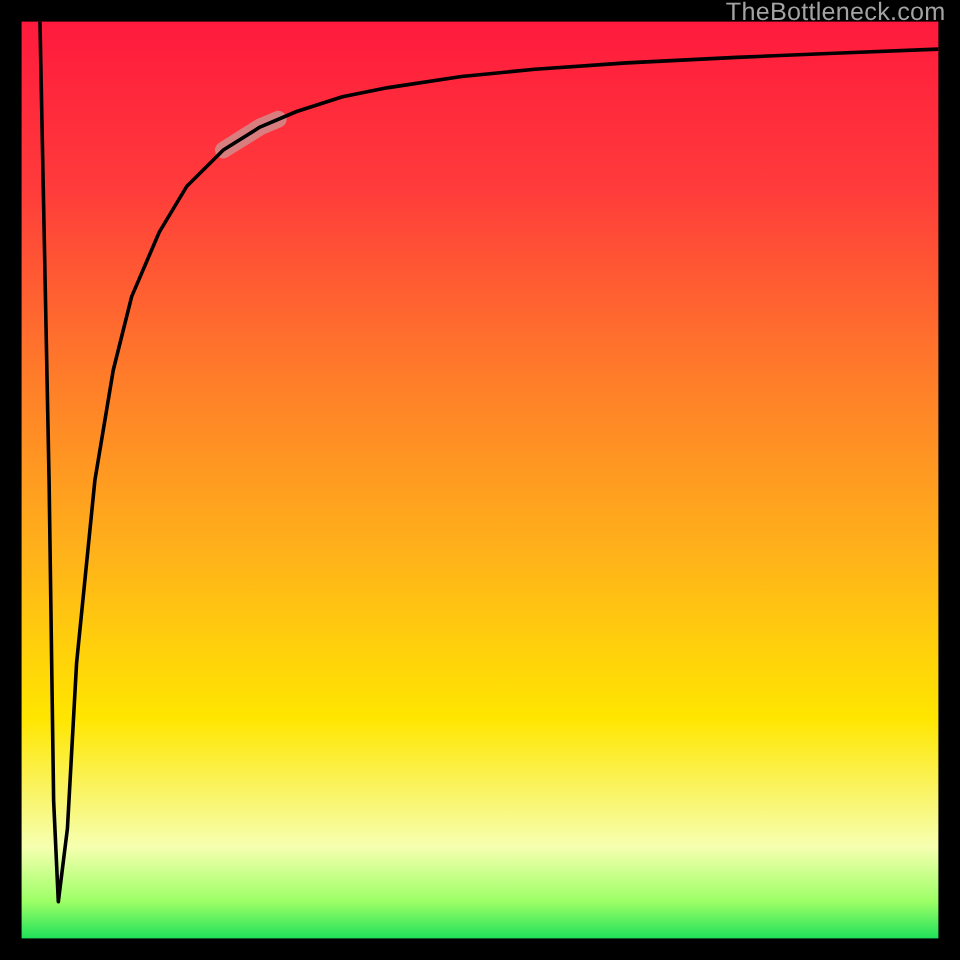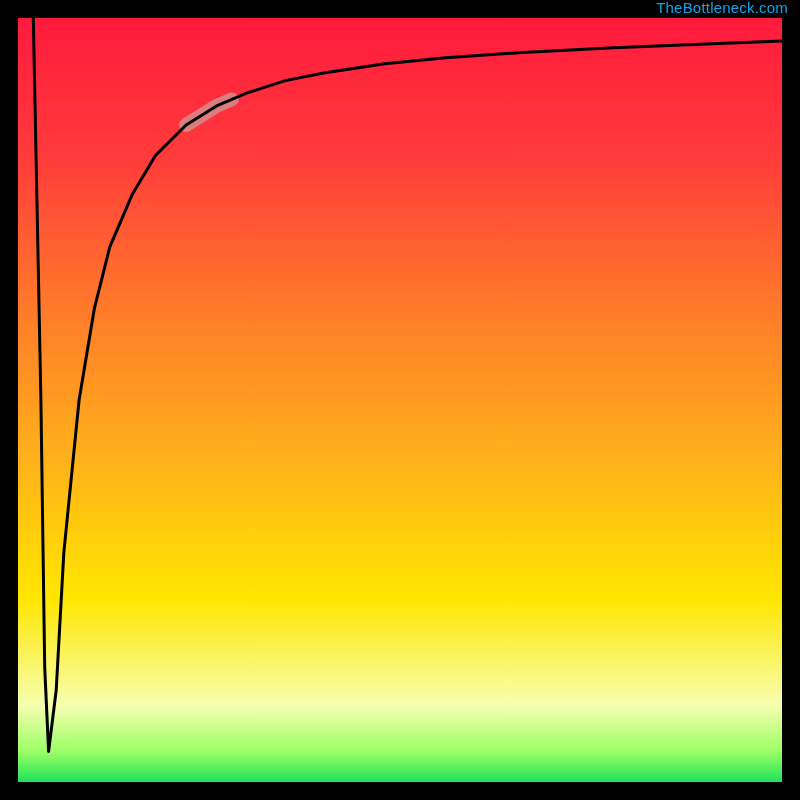--- a/index.html
+++ b/index.html
@@ -40,22 +40,22 @@
     left: 0;
     top: 0;
     width: 764px;
     height: 764px;
     pointer-events: none;
   }
   .watermark {
     position: absolute;
     top: -1px;
     right: 12px;
-    color: #0ea5e9;
-    font-size: 15px;
+    color: #a3a3a3;
+    font-size: 21px;
     letter-spacing: 0.2px;
     font-weight: 400;
   }
 </style>
 </head>
 <body>
 
 <div class="stage">
   <div class="plot" id="plot" style="--c0: #ff1a3d; --c1: #ff3b3b; --c2: #ff7a2a; --c3: #ffb21a; --c4: #ffe600; --c5: #f6ffb0; --c6: #9cff66; --c7: #1fe05a;">
     <svg class="curve" id="curve-svg" viewBox="0 0 764 764" preserveAspectRatio="none">

